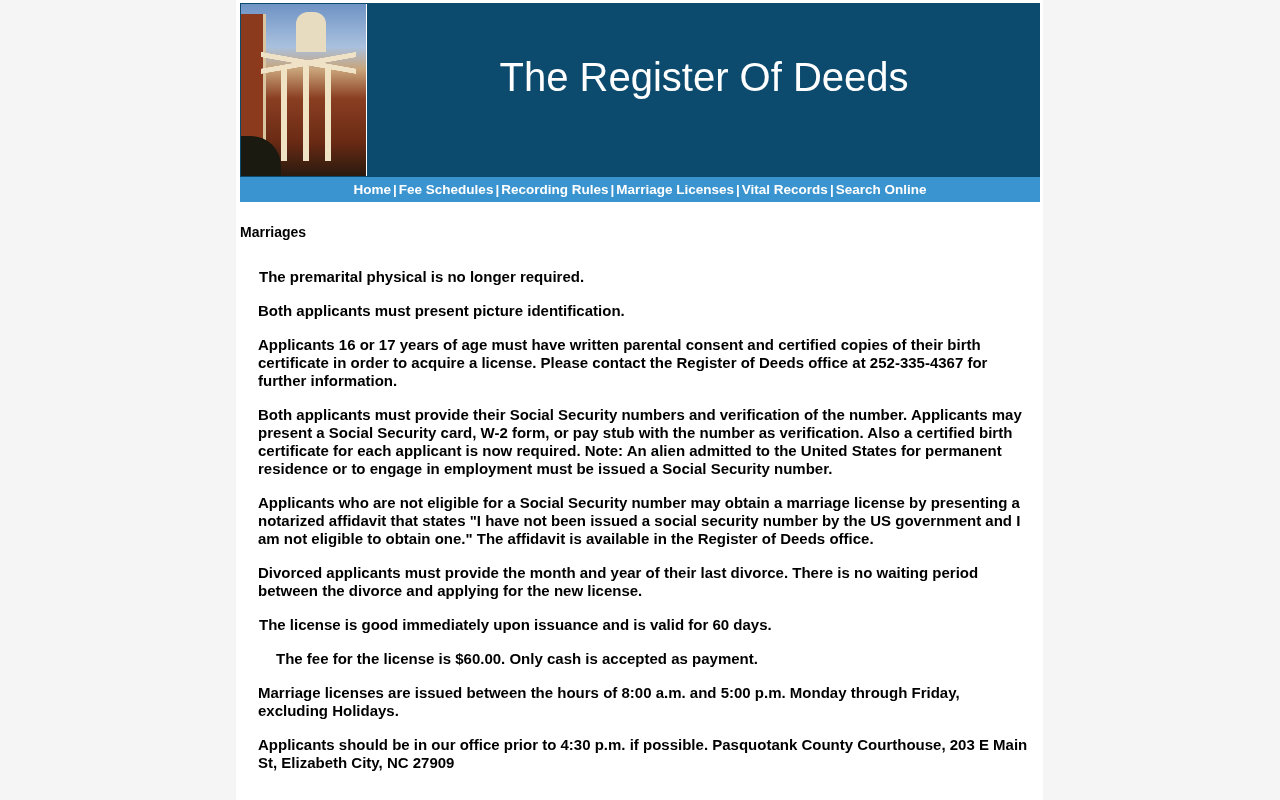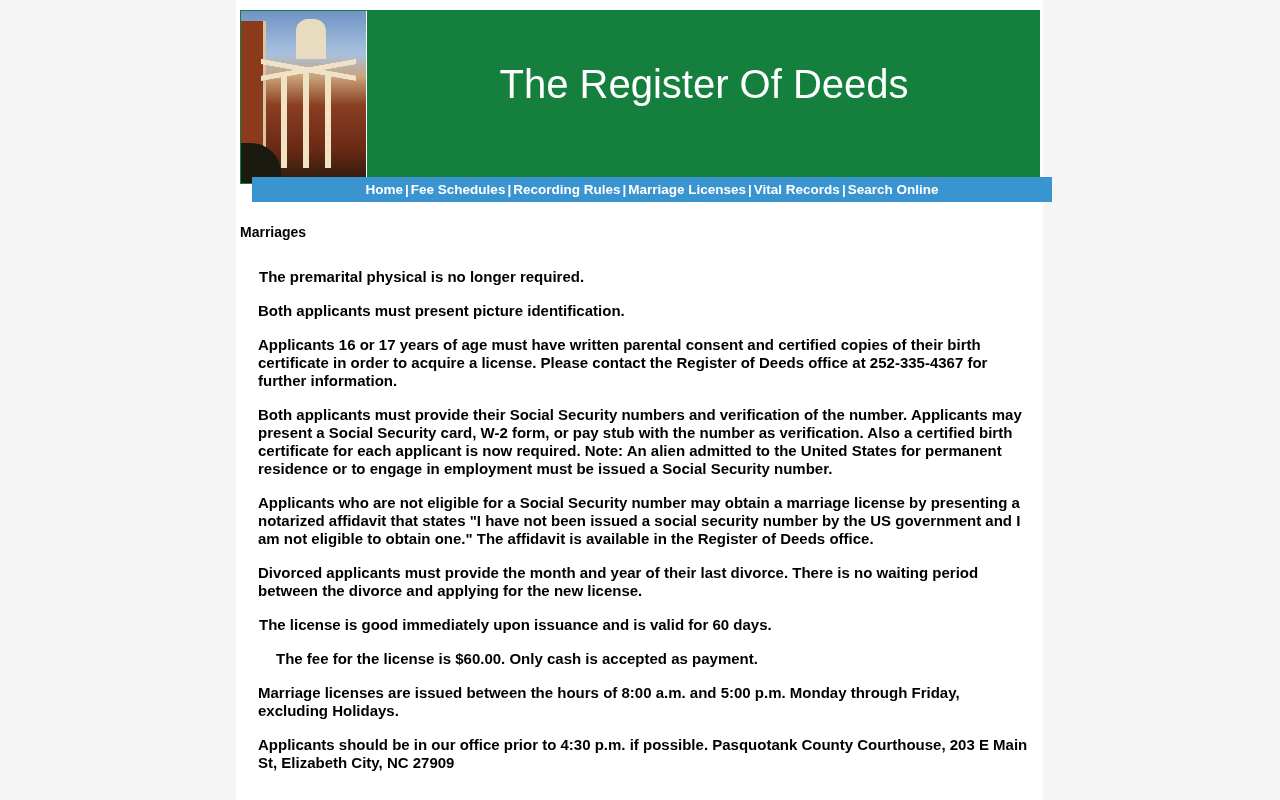--- a/index.html
+++ b/index.html
@@ -14,24 +14,24 @@
     position: absolute;
     left: 236px;
     top: 0;
     width: 807px;
     height: 800px;
     background: #ffffff;
   }
   .header {
     position: absolute;
     left: 240px;
-    top: 10px;
+    top: 3px;
     width: 800px;
     height: 174px;
-    background: #15803d;
+    background: #0c4a6e;
     text-decoration: underline;
   }
   .photo {
     position: absolute;
     left: 1px;
     top: 1px;
     width: 125px;
     height: 172px;
     overflow: hidden;
     border-right: 1px solid #ffffff;
@@ -83,21 +83,20 @@
     top: 177px;
     width: 800px;
     height: 25px;
     background: #3a94d0;
     text-align: center;
     font-size: 13.5px;
     font-weight: bold;
     line-height: 25px;
     color: #ffffff;
     white-space: nowrap;
-    margin-left: 12px;
   }
   .nav a { color: #ffffff; text-decoration: none; }
   .nav .sep { padding: 0 2px; }
   .content {
     position: absolute;
     left: 258px;
     top: 220px;
     width: 770px;
     color: #000000;
   }

